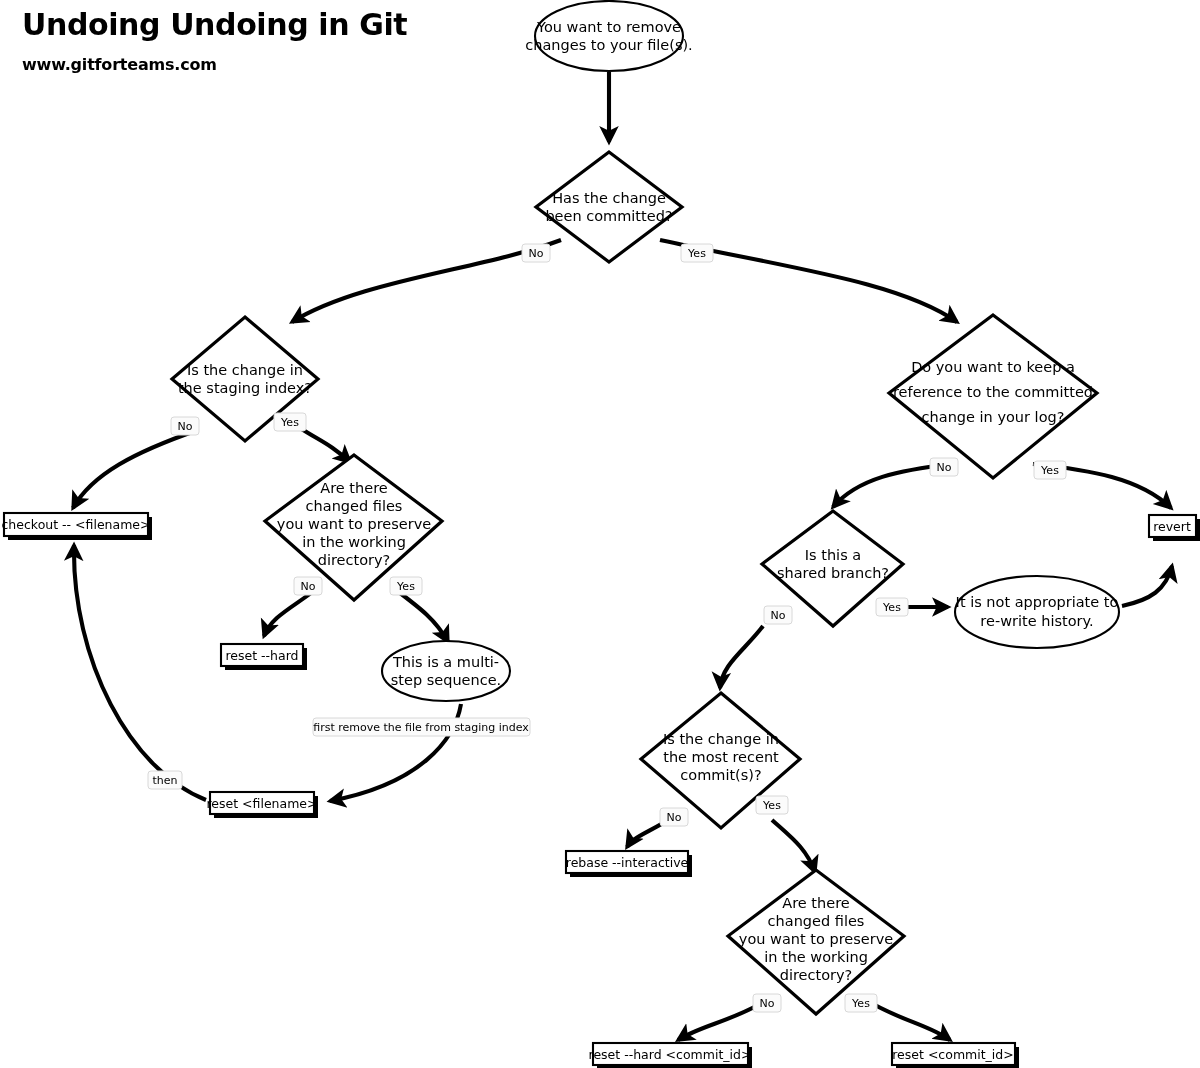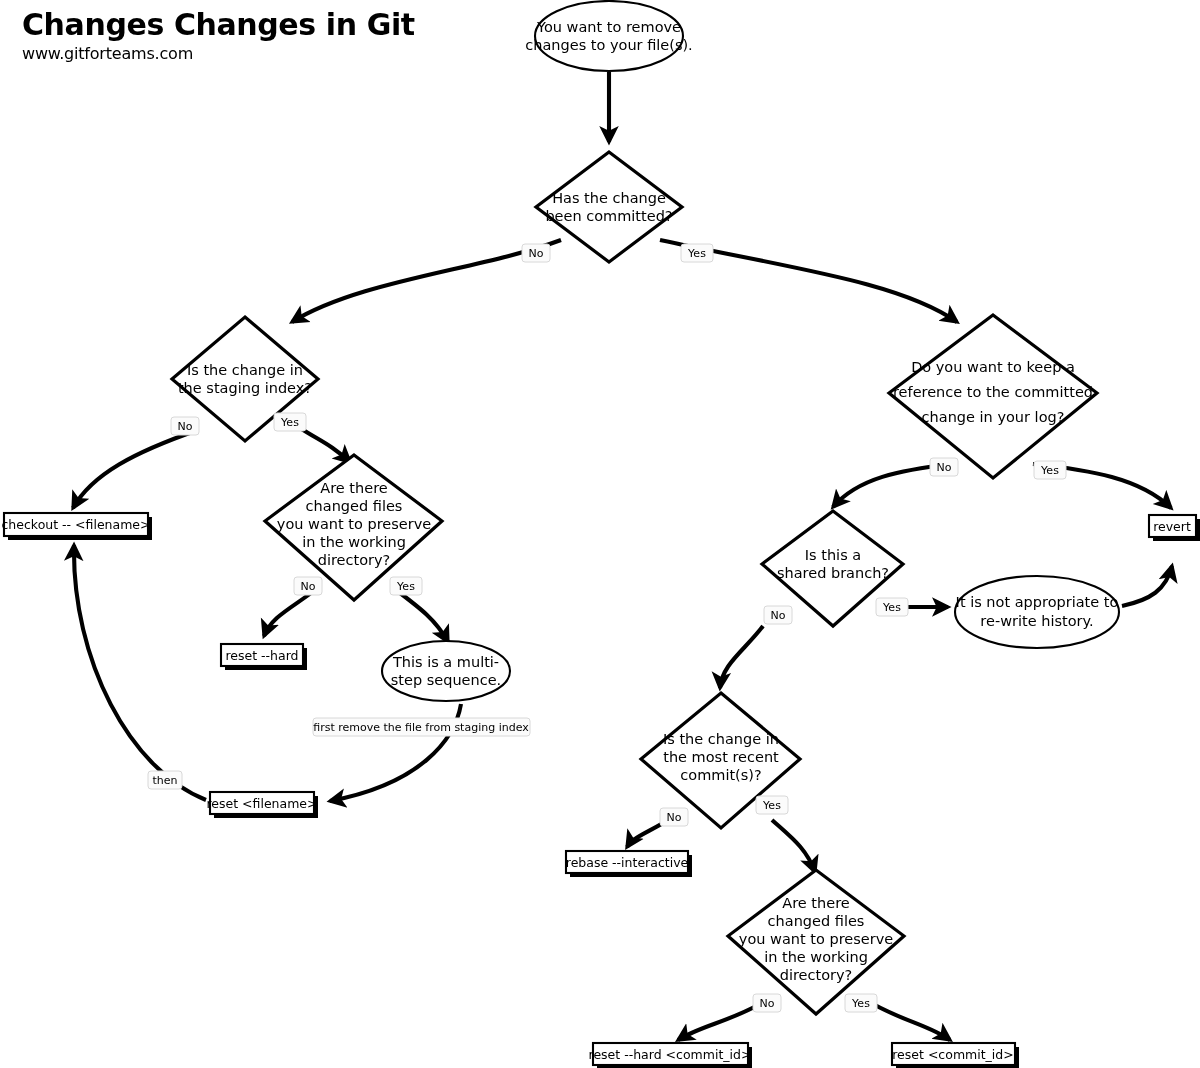--- a/index.html
+++ b/index.html
@@ -31,23 +31,23 @@
     font-size: 30px;
     font-weight: bold;
     letter-spacing: -0.4px;
     color: #000000;
     line-height: 1.15;
     white-space: nowrap;
   }
   .title-sub {
     font-family: "DejaVu Sans", sans-serif;
     font-size: 16px;
-    font-weight: normal;
+    font-weight: bold;
     color: #000000;
-    margin-top: 1px;
+    margin-top: 12px;
     letter-spacing: -0.2px;
     white-space: nowrap;
   }
   svg.flow {
     position: absolute;
     left: 0; top: 0;
     width: 1200px;
     height: 1068px;
   }
   .shape-stroke {
@@ -96,21 +96,21 @@
   .box-shadow-rect {
     fill: #000000;
   }
 </style>
 </head>
 <body>
 
 <div id="chart-root">
 
   <div class="title-block">
-    <div class="title-main">Changes Changes in Git</div>
+    <div class="title-main">Undoing Undoing in Git</div>
     <div class="title-sub">www.gitforteams.com</div>
   </div>
 
   <svg class="flow" viewBox="0 0 1200 1068" xmlns="http://www.w3.org/2000/svg">
     <defs>
       <marker id="arrow" viewBox="0 0 12 12" refX="9" refY="6" markerWidth="5.2" markerHeight="5.2" orient="auto-start-reverse">
         <path d="M 0 0.5 L 11 6 L 0 11.5 L 2.6 6 Z" fill="#000000"></path>
       </marker>
     </defs>
 

